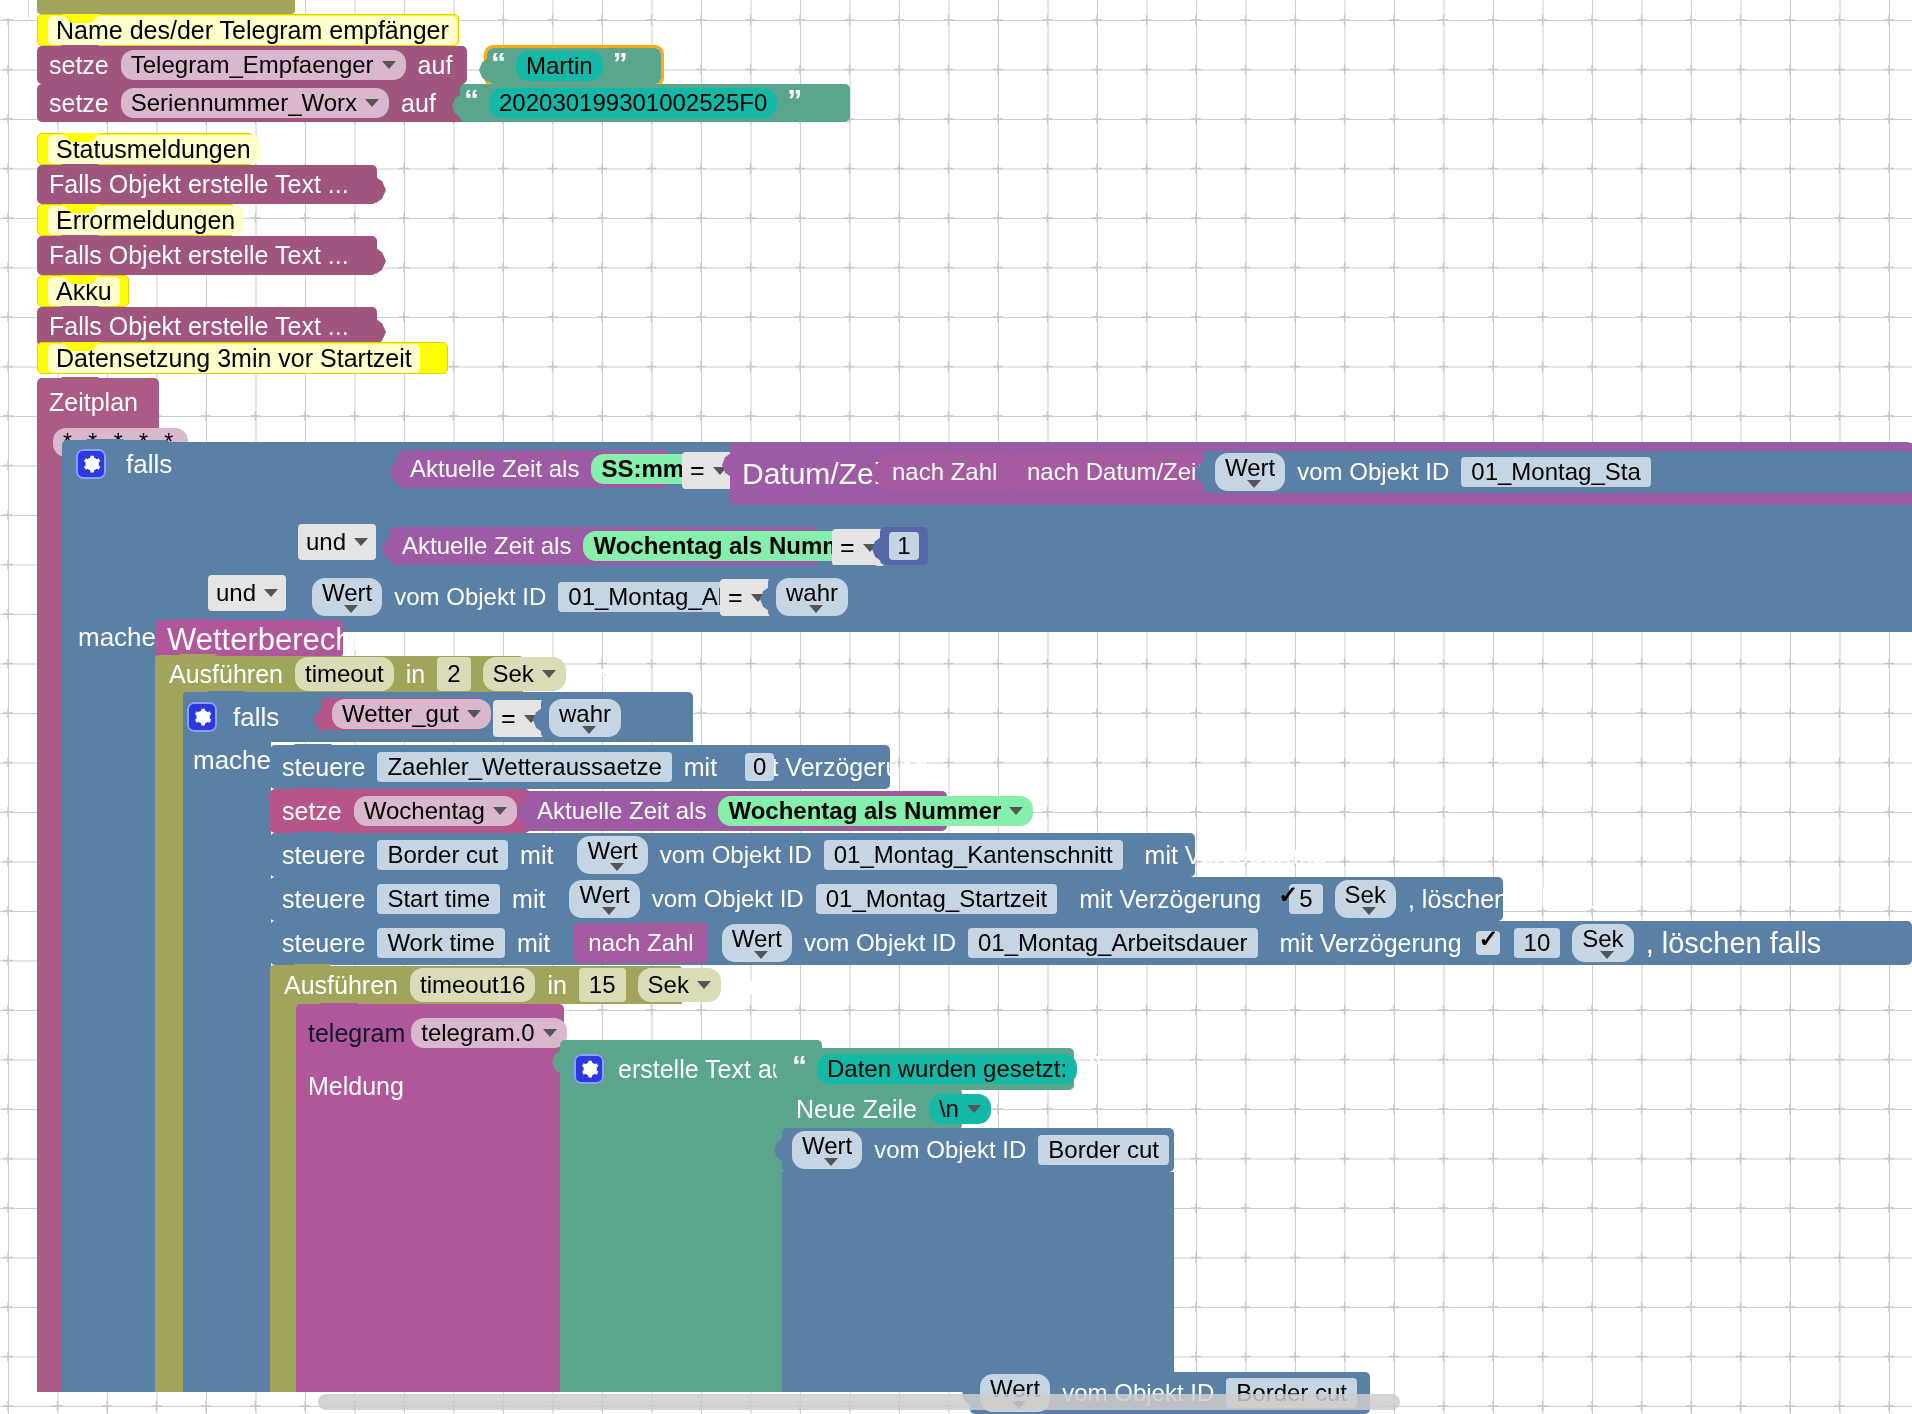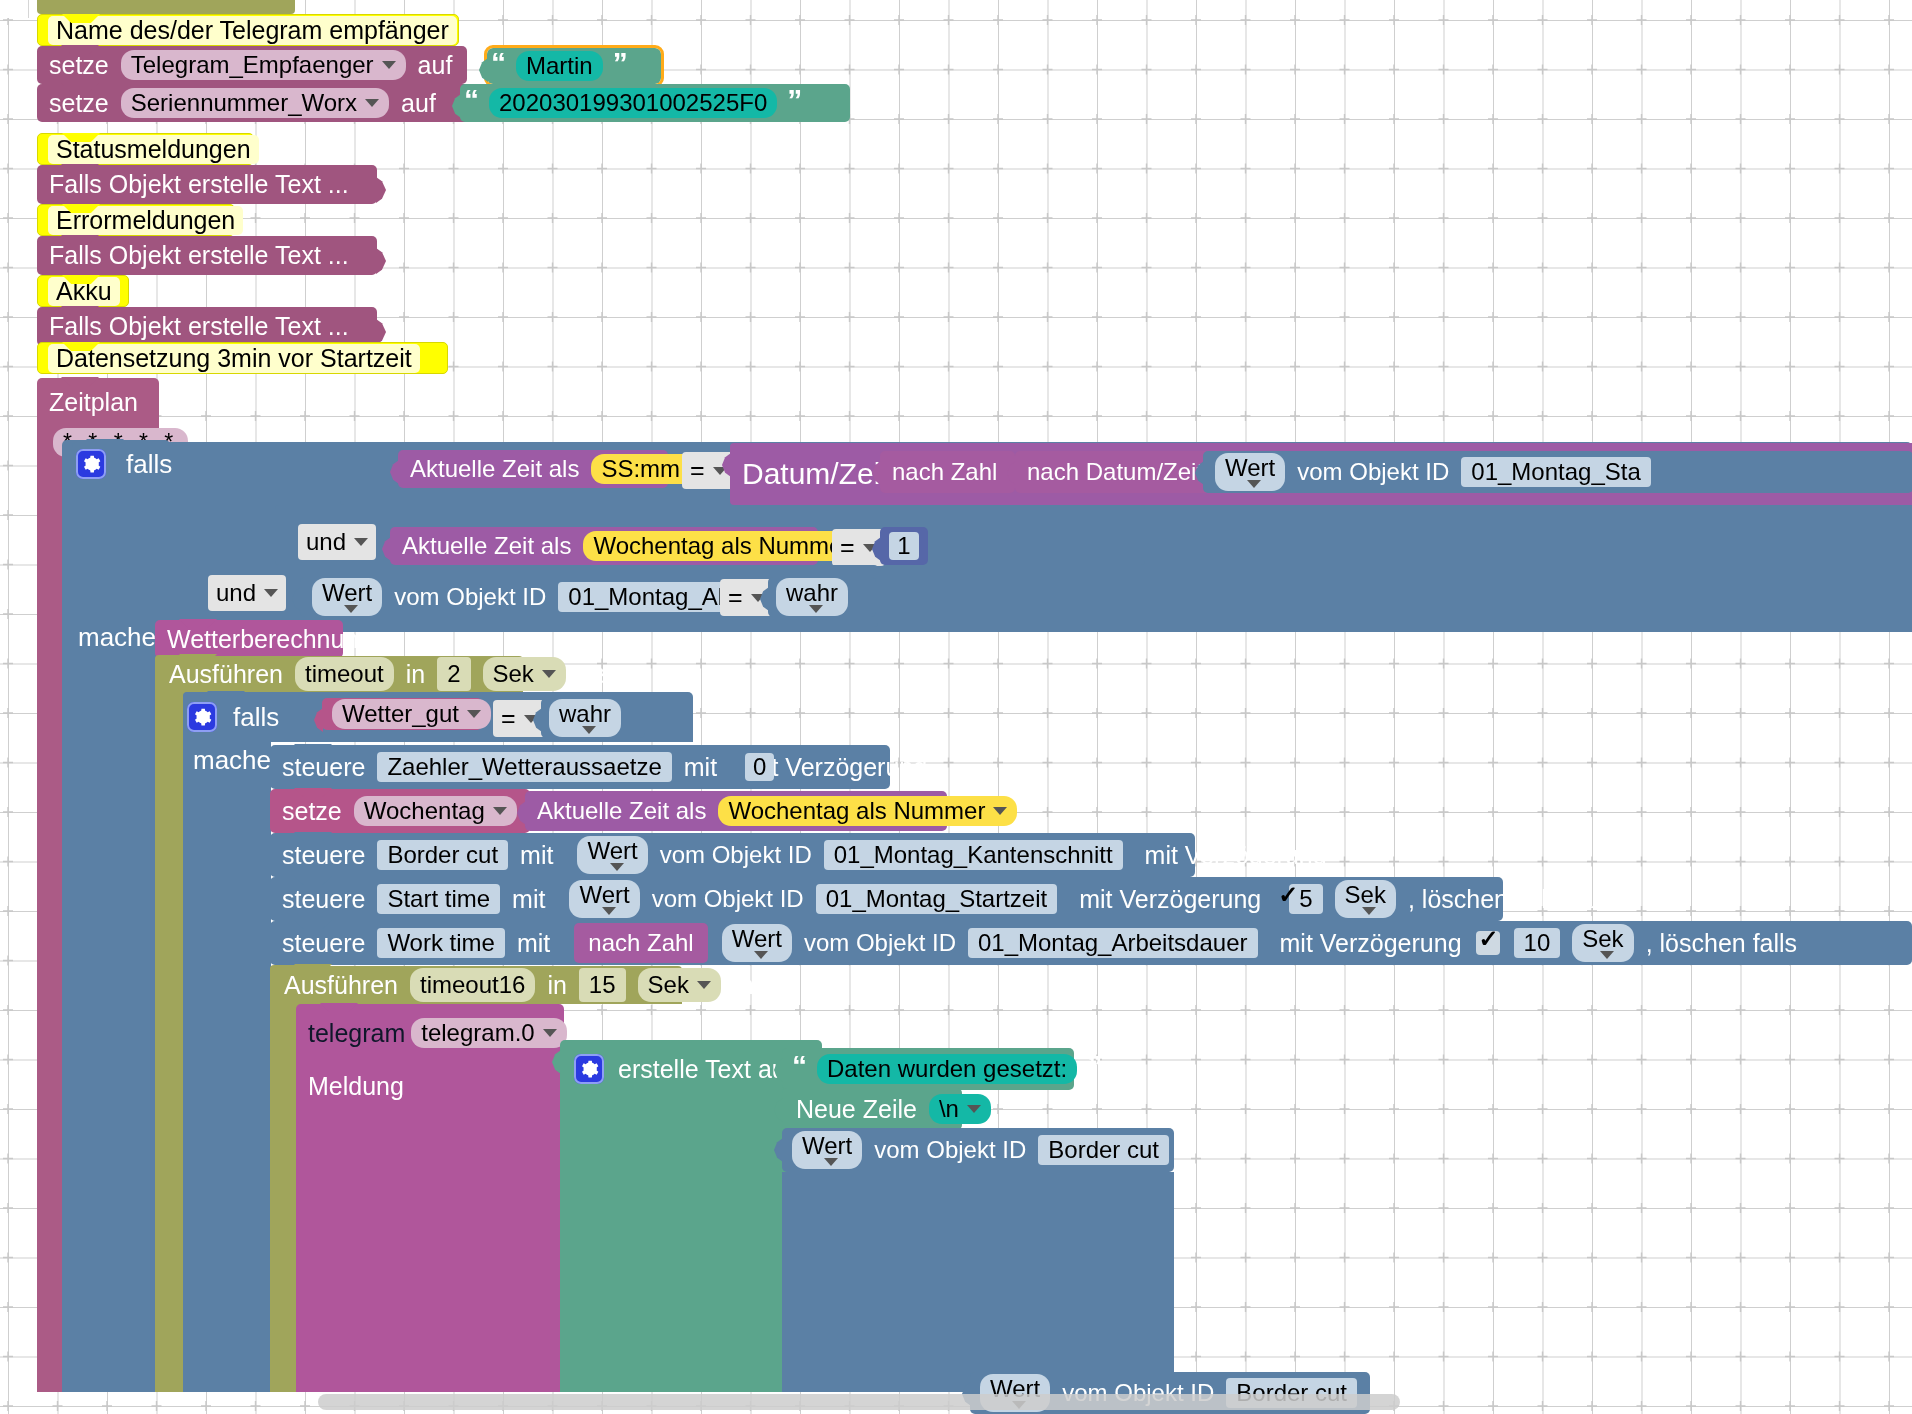--- a/index.html
+++ b/index.html
@@ -60,21 +60,21 @@
     color:#000;
     border-radius:13px;
     padding:3px 10px;
     font-size:24px;
     margin:0 6px;
   }
   .fld.sq{border-radius:4px;}
   .fld.light{background:#e4e4e4;}
   .fld.lighter{background:#14b8a6;}
   .fld.pink{background:#d9b7cd;}
-  .fld.vio{background:#fde047;}
+  .fld.vio{background:#86efac;font-weight:bold;}
   .fld.olv{background:#d9dcb6;}
   .fld.blu{background:#c5d5e4;flex-direction:column;}
   .caret{
     display:inline-block;width:0;height:0;margin-left:8px;
     border-left:7px solid transparent;border-right:7px solid transparent;
     border-top:8px solid #555;
   }
   .lbl{padding:0 6px;}
 
   
@@ -317,21 +317,21 @@
     <span class="fld blu" style="margin-left:8px;">
       <span>wahr</span>
         <i class="caret"></i>
     </span>
   </div>
 
   <div style="position:absolute;left:78px;top:622px;color:#fff;font-size:26px;">mache</div>
 
   <div class="blk c-telegram" style="left:155px;top:620px;width:188px;height:38px;">
     <span class="notch" style="background:#b0569b;"></span>
-    <span class="pad lbl" style="font-size:25px;">Wetterberechnung</span>
+    <span class="pad lbl" style="font-size:31px;">Wetterberechnung</span>
   </div>
 
   <div class="blk c-timer" style="left:155px;top:655px;width:50px;height:737px;display:block;border-radius:4px 0 0 0;">
     <span class="notch" style="background:#a0a55b;"></span>
   </div>
   <div style="position:absolute;left:155px;top:656px;width:368px;height:36px;background:#a0a55b;border-radius:4px 4px 0 0;display:flex;align-items:center;">
     <span class="lbl" style="color:#fff;font-size:25px;margin-left:8px;">Ausführen</span>
     <span class="fld olv">timeout</span>
     <span class="lbl" style="color:#fff;font-size:25px;">in</span>
     <span class="fld olv sq">2</span>
@@ -454,21 +454,21 @@
     </span>
     <span class="lbl" style="font-size:24px;">vom Objekt ID</span>
     <span class="fld blu sq">01_Montag_Arbeitsdauer</span>
     <span class="lbl" style="font-size:25px;margin-left:10px;">mit Verzögerung</span>
     <span class="cbx on"></span>
     <span class="fld blu sq">10</span>
     <span class="fld blu">
       <span>Sek</span>
         <i class="caret"></i>
     </span>
-    <span class="lbl" style="font-size:25px;">, löschen falls</span>
+    <span class="lbl" style="font-size:29px;">, löschen falls</span>
   </div>
 
   <div class="blk c-timer" style="left:270px;top:965px;width:50px;height:427px;display:block;border-radius:4px 0 0 0;">
     <span class="notch" style="background:#a0a55b;"></span>
   </div>
   <div style="position:absolute;left:270px;top:966px;width:412px;height:38px;background:#a0a55b;border-radius:4px 4px 0 0;display:flex;align-items:center;">
     <span class="lbl" style="color:#fff;font-size:25px;margin-left:8px;">Ausführen</span>
     <span class="fld olv">timeout16</span>
     <span class="lbl" style="color:#fff;font-size:25px;">in</span>
     <span class="fld olv sq">15</span>

